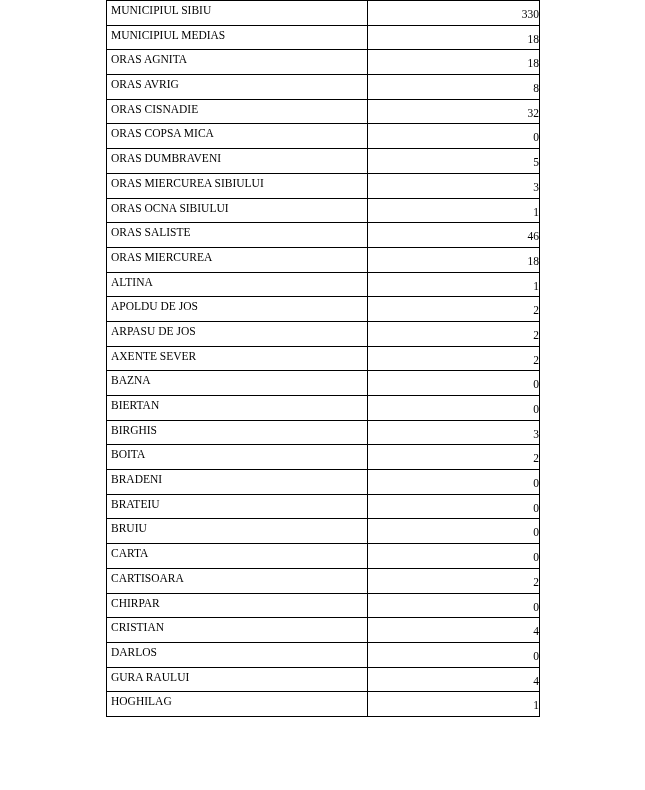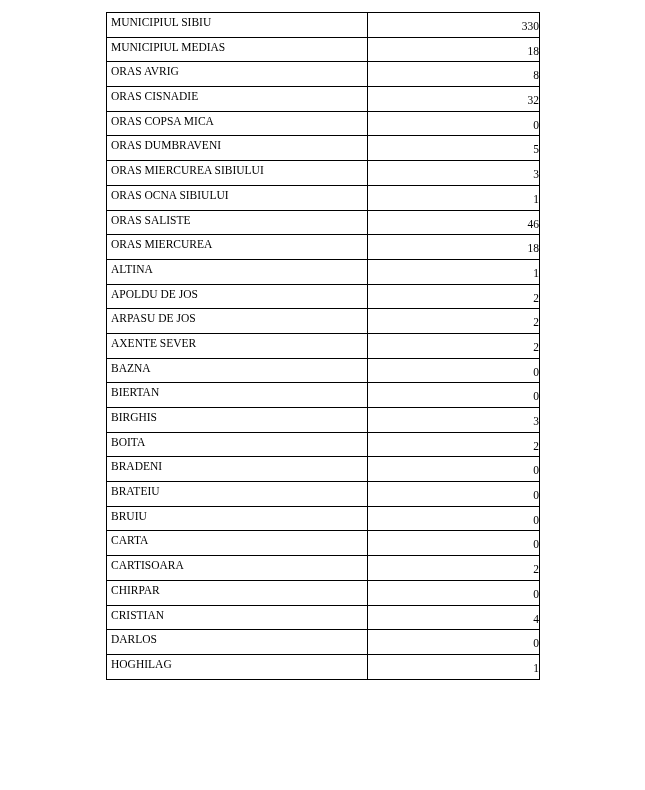--- a/index.html
+++ b/index.html
@@ -8,21 +8,21 @@
     height: 790px;
     background: #ffffff;
     font-family: "Liberation Serif", serif;
     color: #000000;
     overflow: hidden;
     position: relative;
   }
   .table-wrap {
     position: absolute;
     left: 106px;
-    top: 12px;
+    top: 0;
   }
   table.locality-table {
     border-collapse: collapse;
     table-layout: fixed;
     width: 433px;
   }
   table.locality-table tr {
     height: 24.69px;
   }
   table.locality-table td {
@@ -57,20 +57,24 @@
   <tr>
     <td class="cell-name">MUNICIPIUL SIBIU</td>
     <td class="cell-value">330</td>
   </tr>
 
   <tr>
     <td class="cell-name">MUNICIPIUL MEDIAS</td>
     <td class="cell-value">18</td>
   </tr>
 
+  <tr>
+    <td class="cell-name">ORAS AGNITA</td>
+    <td class="cell-value">18</td>
+  </tr>
 
   <tr>
     <td class="cell-name">ORAS AVRIG</td>
     <td class="cell-value">8</td>
   </tr>
 
   <tr>
     <td class="cell-name">ORAS CISNADIE</td>
     <td class="cell-value">32</td>
   </tr>
@@ -181,20 +185,24 @@
   <tr>
     <td class="cell-name">CRISTIAN</td>
     <td class="cell-value">4</td>
   </tr>
 
   <tr>
     <td class="cell-name">DARLOS</td>
     <td class="cell-value">0</td>
   </tr>
 
+  <tr>
+    <td class="cell-name">GURA RAULUI</td>
+    <td class="cell-value">4</td>
+  </tr>
 
   <tr>
     <td class="cell-name">HOGHILAG</td>
     <td class="cell-value">1</td>
   </tr>
 </tbody>
   </table>
 </div>
 
 </body></html>

